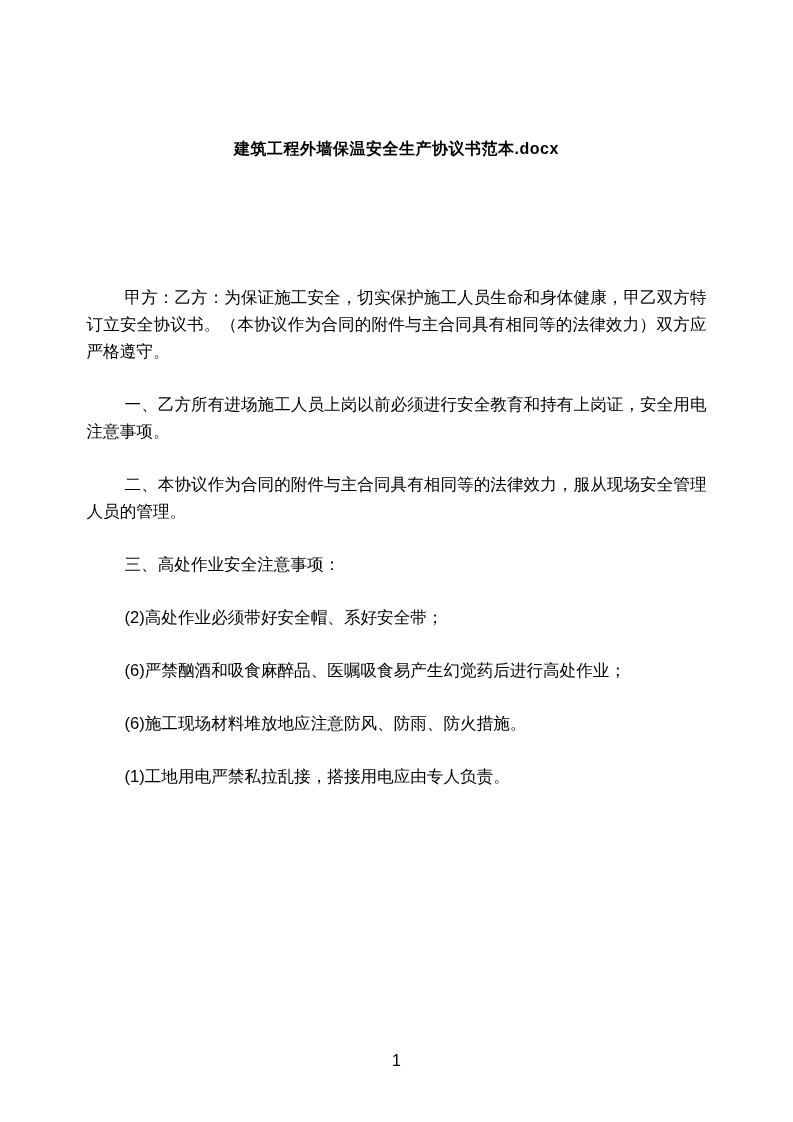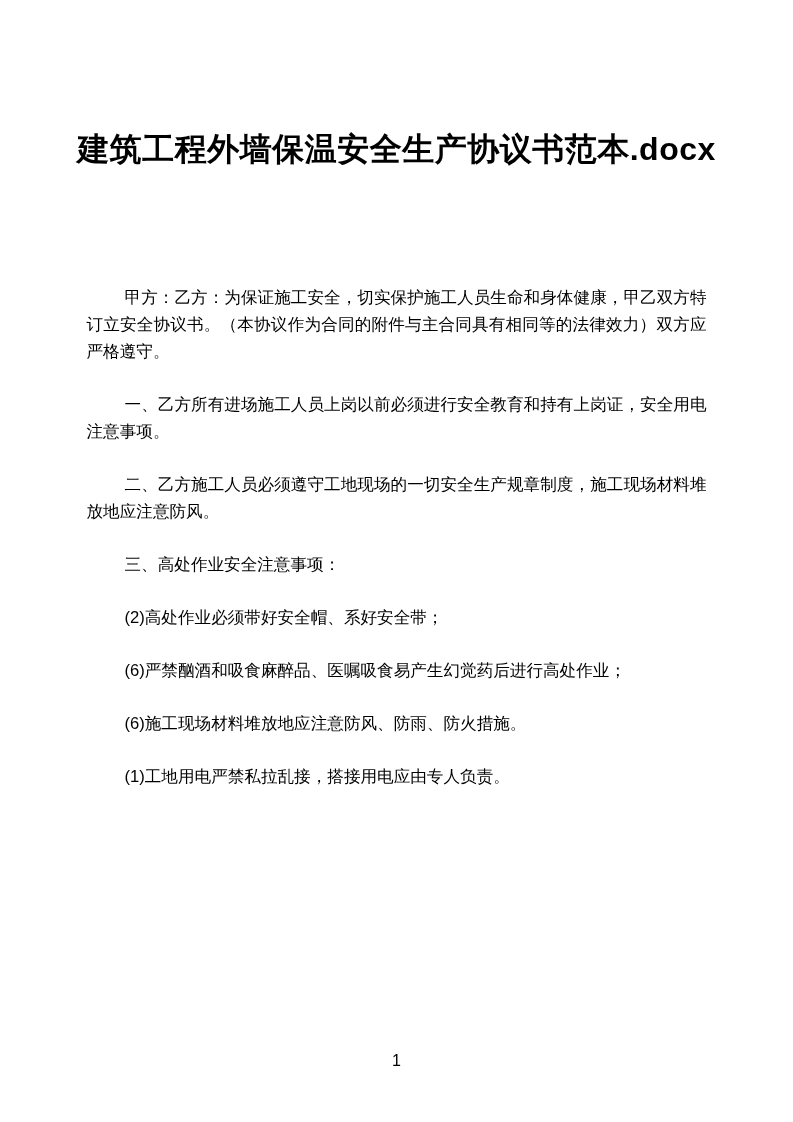--- a/index.html
+++ b/index.html
@@ -15,21 +15,21 @@
     position: relative;
     width: 793px;
     height: 1122px;
     background: #ffffff;
     overflow: hidden;
   }
   .doc-title {
     margin: 132px 0 0 0;
     padding: 0;
     text-align: center;
-    font-size: 32px;
+    font-size: 16px;
     line-height: 34px;
     font-weight: bold;
     letter-spacing: 0.5px;
   }
   .doc-body {
     margin: 118px auto 8px auto;
     width: 620px;
   }
   .doc-body p {
     margin: 0 0 26px 0;
@@ -53,21 +53,21 @@
 </head>
 <body>
 
 <div class="page">
 
   <h1 class="doc-title">建筑工程外墙保温安全生产协议书范本.docx</h1>
 
   <div class="doc-body">
     <p>甲方：乙方：为保证施工安全，切实保护施工人员生命和身体健康，甲乙双方特订立安全协议书。（本协议作为合同的附件与主合同具有相同等的法律效力）双方应严格遵守。</p>
     <p>一、乙方所有进场施工人员上岗以前必须进行安全教育和持有上岗证，安全用电注意事项。</p>
-    <p>二、乙方施工人员必须遵守工地现场的一切安全生产规章制度，施工现场材料堆放地应注意防风。</p>
+    <p>二、本协议作为合同的附件与主合同具有相同等的法律效力，服从现场安全管理人员的管理。</p>
     <p>三、高处作业安全注意事项：</p>
     <p>(2)高处作业必须带好安全帽、系好安全带；</p>
     <p>(6)严禁酗酒和吸食麻醉品、医嘱吸食易产生幻觉药后进行高处作业；</p>
     <p>(6)施工现场材料堆放地应注意防风、防雨、防火措施。</p>
     <p>(1)工地用电严禁私拉乱接，搭接用电应由专人负责。</p>
   </div>
 
   <div class="page-number">1</div>
 
 </div>

